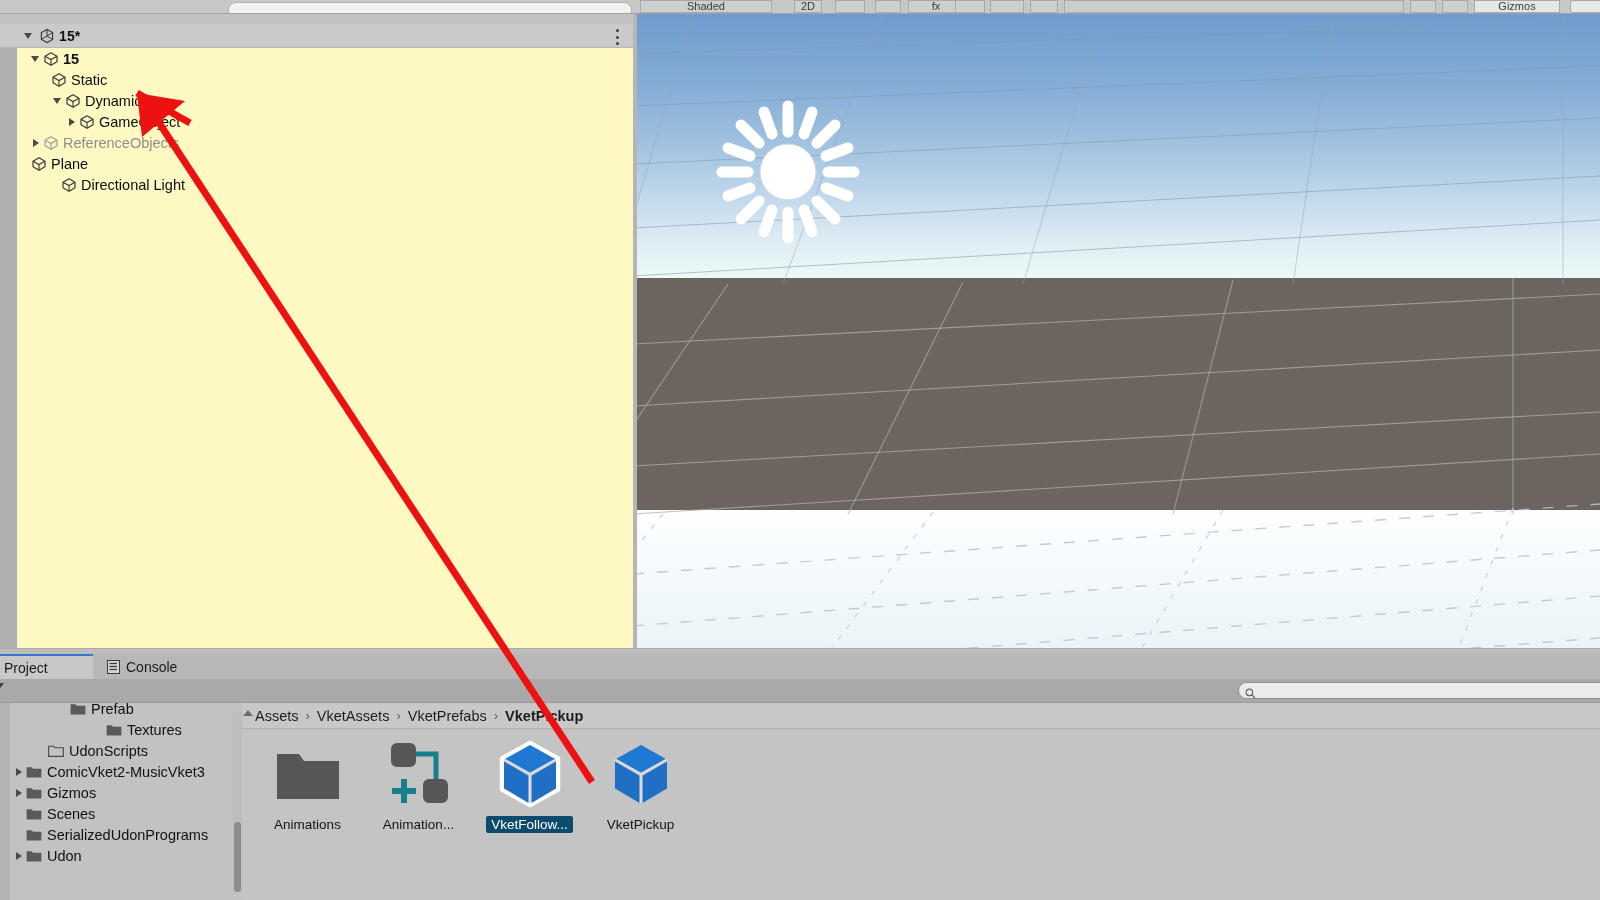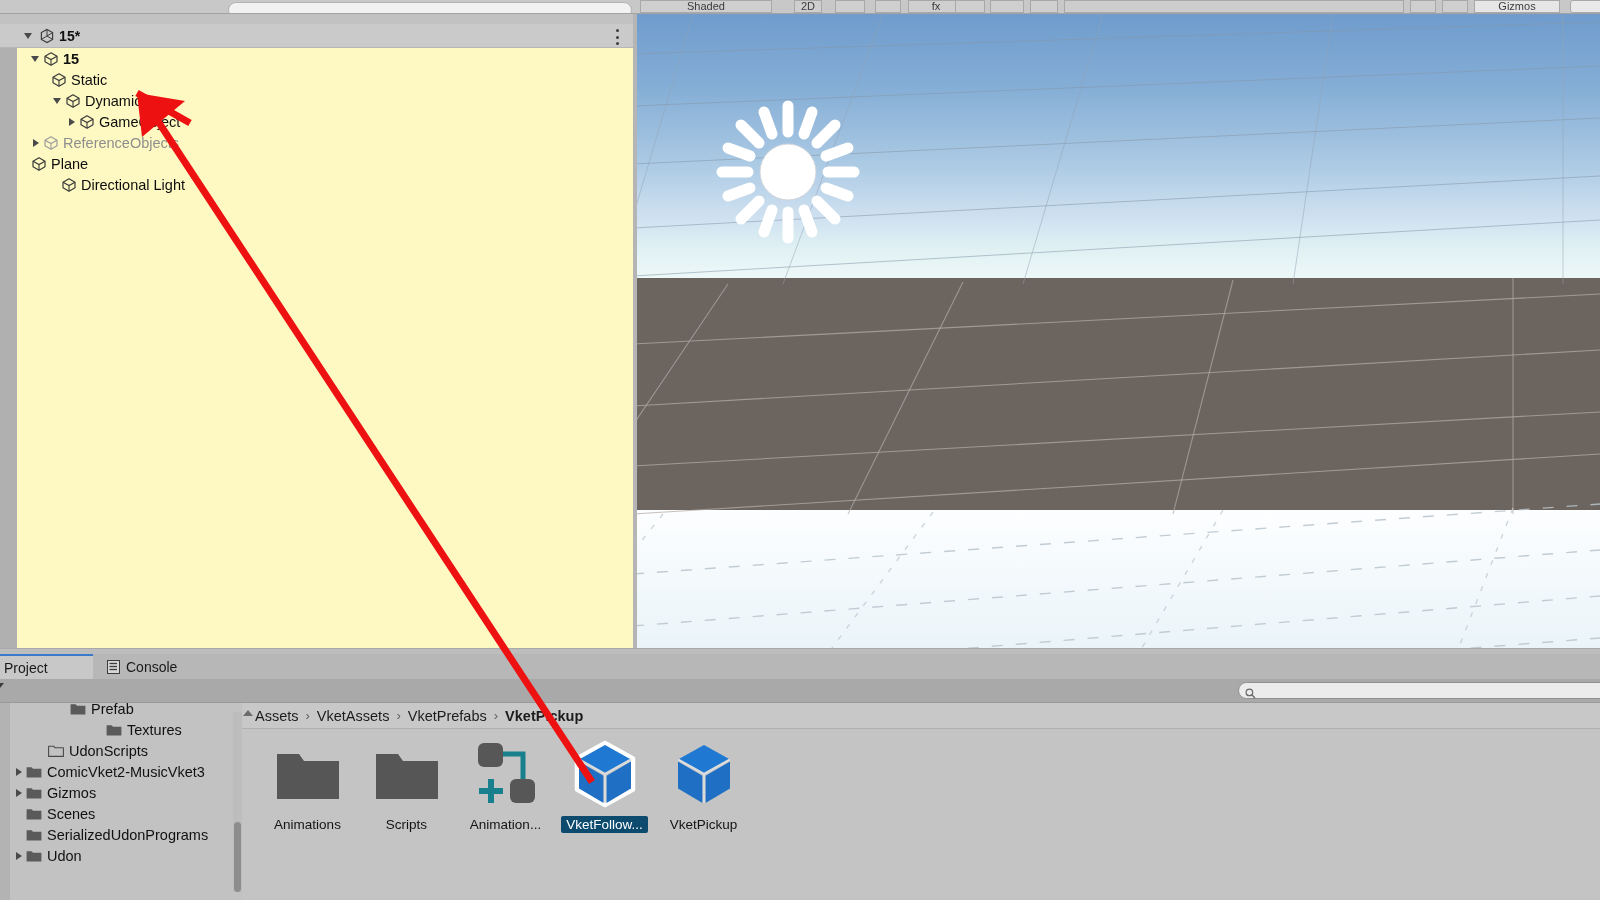--- a/index.html
+++ b/index.html
@@ -212,21 +212,21 @@
     width: 0; height: 0;
     border-bottom: 6px solid #6c6c6c;
     border-left: 5px solid transparent;
     border-right: 5px solid transparent;
   }
   .crumb-sep { margin: 0 7px; color: #5f5f5f; font-size: 13px; }
   .crumb.last { font-weight: bold; }
 
   .grid-items {
     position: absolute; left: 16px; top: 38px;
-    display: flex; gap: 0px;
+    display: flex; gap: 12px;
   }
   .asset-item {
     width: 99px; display: flex; flex-direction: column; align-items: center;
   }
   .asset-thumb {
     width: 66px; height: 66px; display: flex; align-items: center; justify-content: center;
   }
   .asset-label {
     margin-top: 9px; font-size: 13.5px; color: #141414;
     padding: 1px 5px; border-radius: 2px; white-space: nowrap;
@@ -531,28 +531,20 @@
           <div class="asset-item">
             <div class="asset-thumb">
               <svg viewBox="0 0 66 60" width="66" height="60">
                 <path d="M2 10h22l5 7h35v38H2Z" fill="#565656"></path>
               </svg>
             </div>
             <div class="asset-label">Animations</div>
           </div>
           <div class="asset-item">
             <div class="asset-thumb">
-              <svg viewBox="0 0 66 60" width="66" height="60">
-                <path d="M2 10h22l5 7h35v38H2Z" fill="#565656"></path>
-              </svg>
-            </div>
-            <div class="asset-label">Scripts</div>
-          </div>
-          <div class="asset-item">
-            <div class="asset-thumb">
               <svg viewBox="0 0 66 66" width="66" height="66">
                 <rect x="5" y="2" width="25" height="24" rx="6" fill="#575757"></rect>
                 <rect x="37" y="38" width="25" height="24" rx="6" fill="#575757"></rect>
                 <path d="M30 13 H50 V38" fill="none" stroke="#17808c" stroke-width="5"></path>
                 <path d="M6 50 H30 M18 38 V62" fill="none" stroke="#17808c" stroke-width="6"></path>
               </svg>
             </div>
             <div class="asset-label">Animation...</div>
           </div>
           <div class="asset-item">

